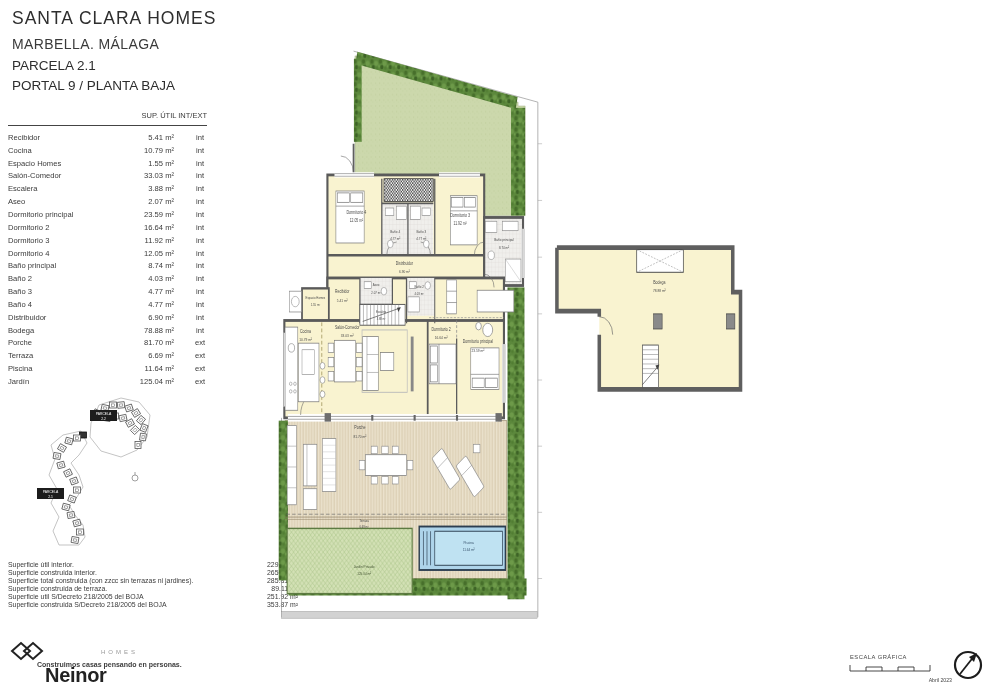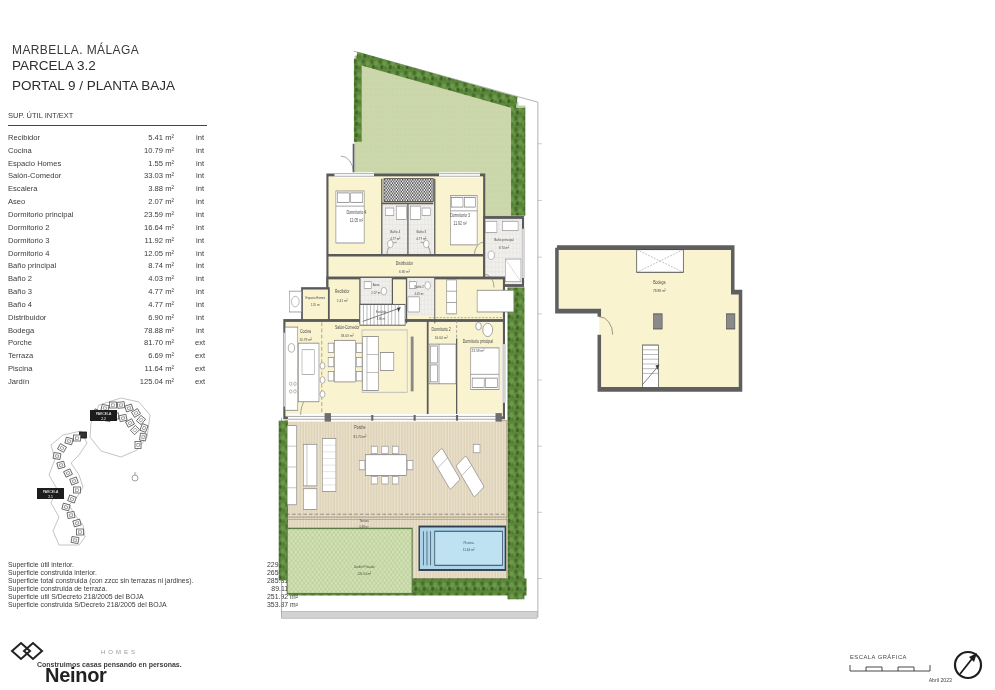--- a/index.html
+++ b/index.html
@@ -1,23 +1,23 @@
 <!DOCTYPE html>
 <html><head>
 <meta charset="utf-8">
 <style>
   html,body{margin:0;padding:0;background:#fff;}
   .page{position:relative;width:995px;height:690px;background:#ffffff;overflow:hidden;
         font-family:"Liberation Sans", sans-serif;color:#3c3c3c;}
   .abs{position:absolute;}
   
   .title{left:12px;top:8px;font-size:17.5px;letter-spacing:1px;color:#2e2e2e;}
-  .loc{left:12px;top:43px;font-size:12px;letter-spacing:.4px;color:#3a3a3a;}
+  .loc{left:12px;top:36px;font-size:14px;letter-spacing:.4px;color:#3a3a3a;}
   .sub{left:12px;top:56px;font-size:13.5px;line-height:20px;color:#2e2e2e;}
-  .thead{left:8px;top:111px;width:199px;font-size:7.5px;color:#3a3a3a;}
+  .thead{left:8px;top:111px;width:199px;text-align:right;font-size:7.5px;color:#3a3a3a;}
   .hline{left:8px;top:125px;width:199px;height:0;border-top:1.6px solid #444;}
   .tbl{left:8px;top:131px;width:212px;}
   .trow{display:flex;align-items:center;height:12.85px;font-size:7.6px;color:#3a3a3a;}
   .trow .n{width:122px;}
   .trow .a{width:44px;text-align:right;}
   .trow .t{width:26px;margin-left:13px;text-align:center;}
   .sum{left:8px;top:561px;width:290px;}
   .srow{display:flex;align-items:center;height:7.9px;font-size:6.9px;color:#3a3a3a;}
   .srow .sl{flex:1;}
   .srow .sv{width:50px;text-align:right;}
@@ -25,23 +25,24 @@
   .brandname{left:45px;top:638px;font-size:20px;font-weight:bold;color:#222;letter-spacing:-.3px;margin-top:26px;}
   .brandsub{left:101px;top:649px;font-size:6px;letter-spacing:3px;color:#9a9a9a;}
   .tagline{left:37px;top:661px;font-size:7px;font-weight:bold;color:#3d3d3d;}
   svg text{font-family:"Liberation Sans", sans-serif;}
 </style>
 </head>
 <body>
 
 <div class="page">
 
+  <div class="abs title">SANTA CLARA HOMES</div>
   <div class="abs loc">MARBELLA. MÁLAGA</div>
   <div class="abs sub">
-    <div>PARCELA 3.2</div>
+    <div>PARCELA 2.1</div>
     <div>PORTAL 9 / PLANTA BAJA</div>
   </div>
   <div class="abs thead">SUP. ÚTIL INT/EXT</div>
   <div class="abs hline"></div>
 
   <div class="abs tbl">
     <div class="trow">
         <span class="n">Recibidor</span>
         <span class="a">5.41 m²</span>
         <span class="t">int</span>

